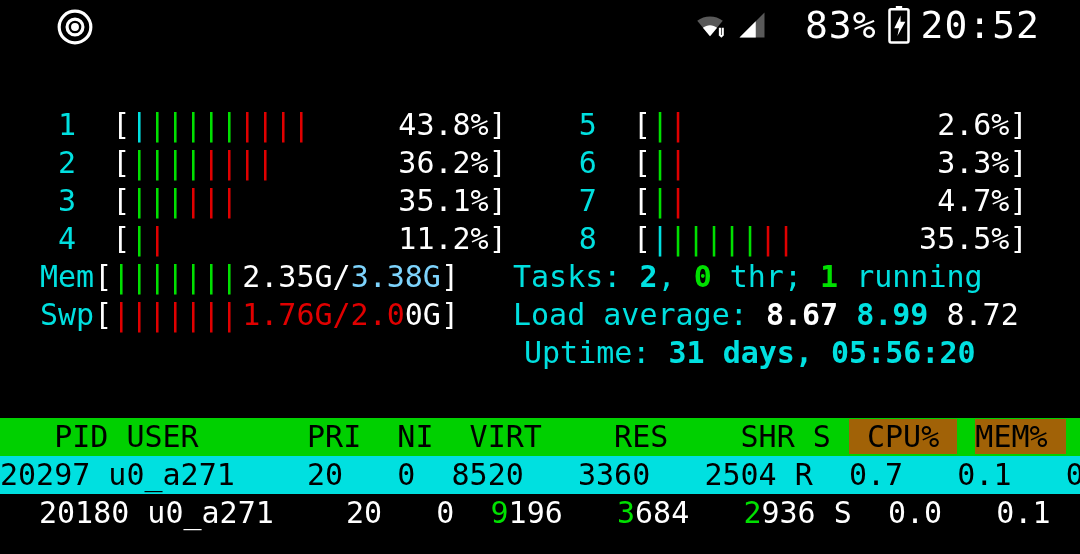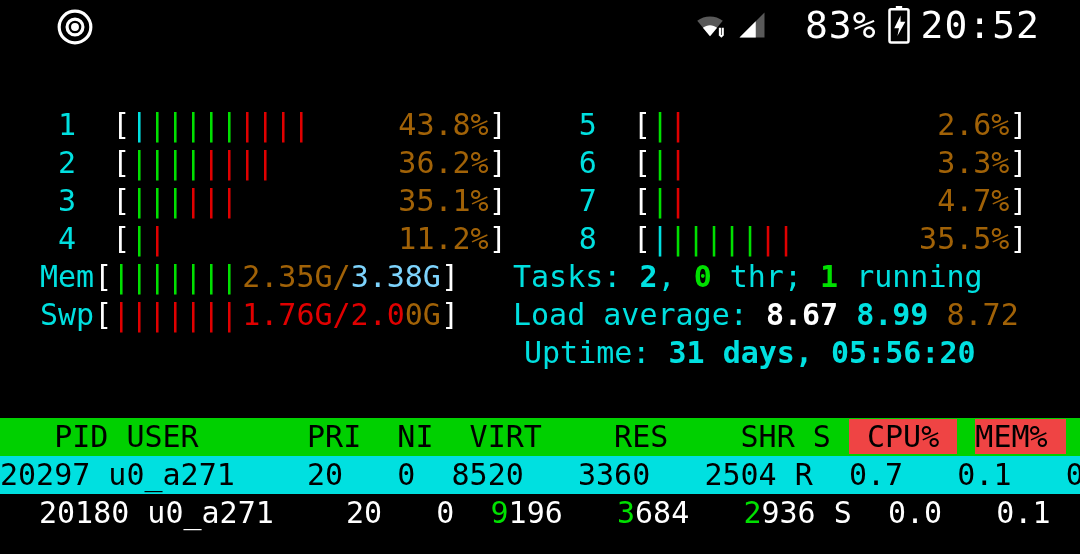--- a/index.html
+++ b/index.html
@@ -8,29 +8,29 @@
   #status-bar{position:relative;height:56px;color:#fff;font-size:34px;}
   #status-bar .left{position:absolute;left:56px;top:8px;}
   #status-bar .right{position:absolute;right:40px;top:6px;display:flex;align-items:center;gap:10px;}
   .ico{display:inline-block;}
   .spiral svg,.wifi svg,.cell svg,.batt svg{display:block}
   .batt-pct{font-size:38px;letter-spacing:1px;margin-left:28px;}
   .clock{font-size:38px;letter-spacing:1px;}
   
   #meters{position:absolute;left:40px;top:106px;white-space:pre;font-size:30px;line-height:38px;}
   .cyan{color:#00e0e0}
-  .grey{color:#a16207}
+  .grey{color:#ffffff}
   .white{color:#ffffff}
   .green{color:#00e000}
   .red{color:#e00000}
   .yellow{color:#7dd3fc}
   .bar-tick{display:inline-block;width:18px;text-align:center;}
   
   #proc-header{position:absolute;left:0;top:418px;width:1080px;height:38px;background:#00d000;color:#000;white-space:pre;font-size:30px;}
-  #proc-header span.sort{background:#ef4444;}
+  #proc-header span.sort{background:#a16207;}
   
   .proc-row{position:absolute;left:0;width:1080px;height:38px;white-space:pre;font-size:30px;}
   #row1{top:456px;background:#00e0e0;color:#000;}
   #row2{top:494px;background:#000;color:#fff;margin-left:39px;}
   .g-accent{color:#00e000}
 </style>
 </head>
 <body>
 
 <div id="status-bar">

